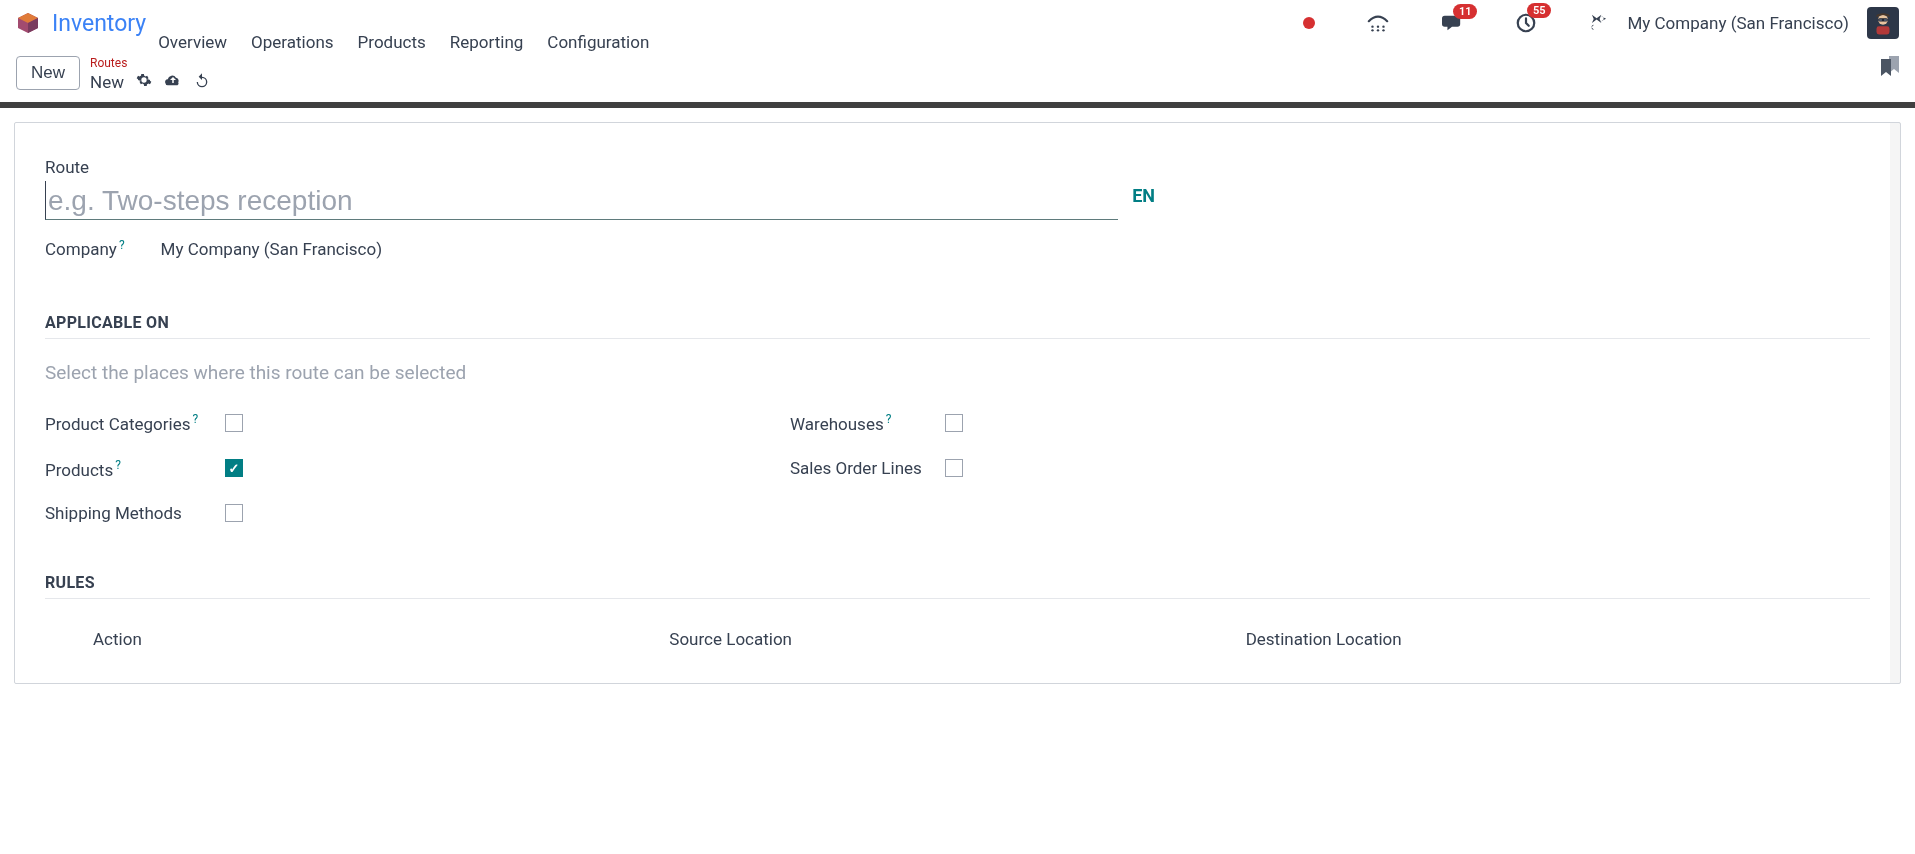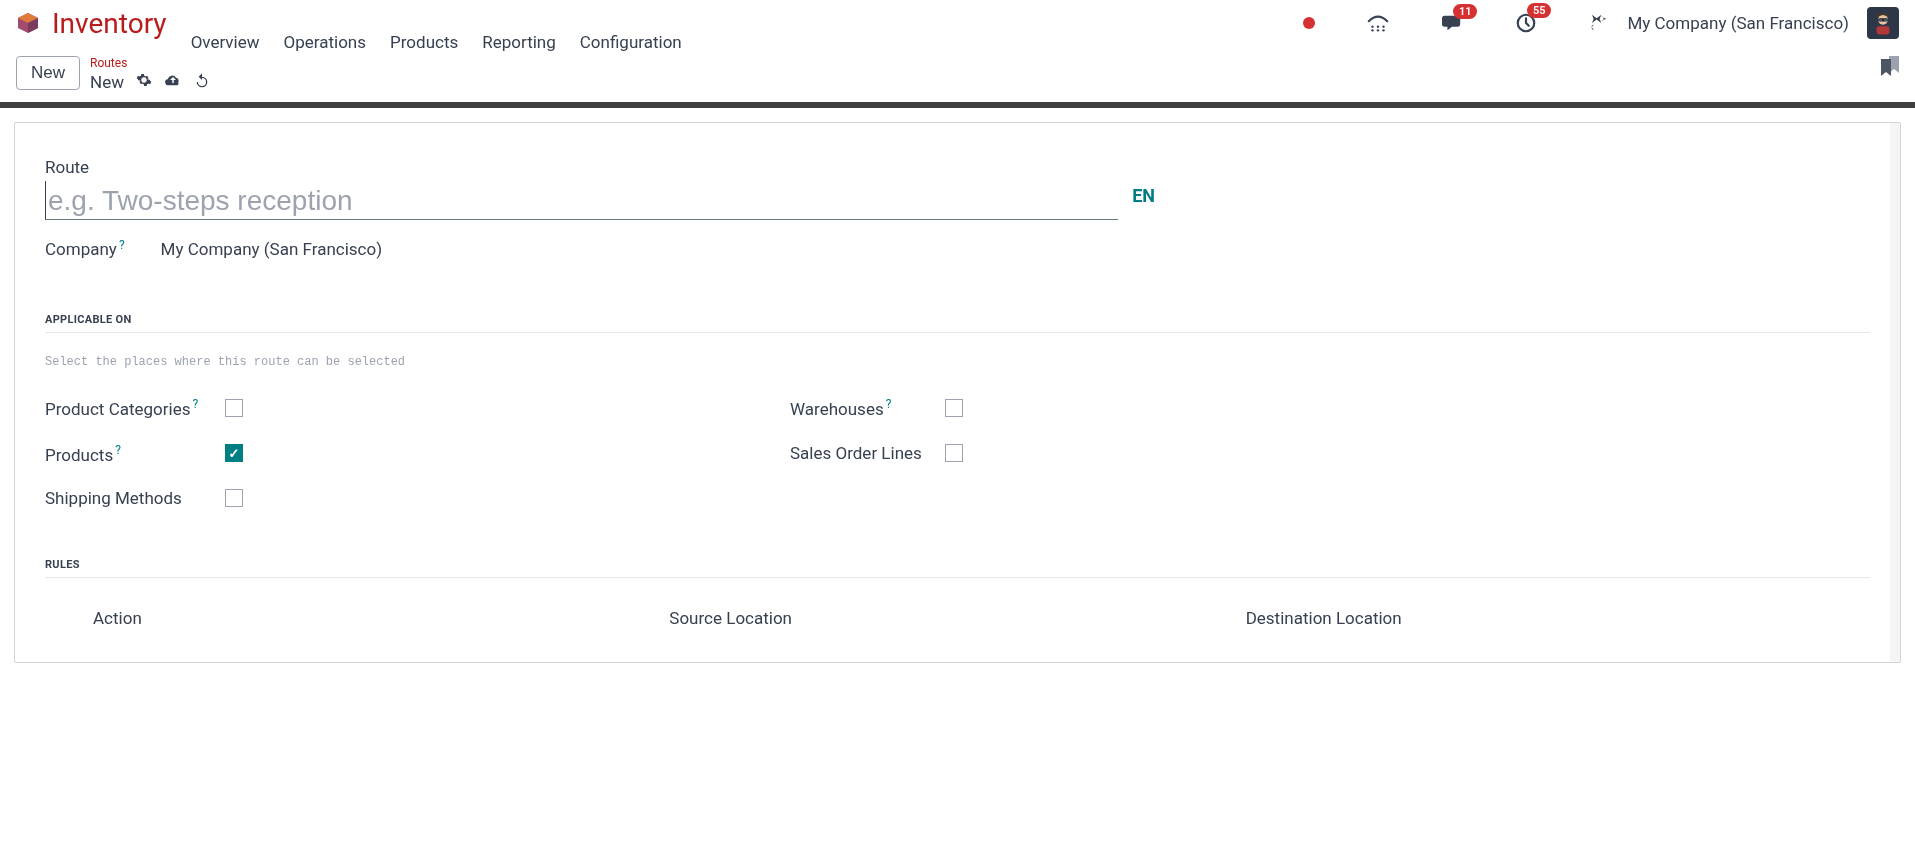--- a/index.html
+++ b/index.html
@@ -17,23 +17,23 @@
     padding: 8px 16px;
     height: 46px;
   }
   .logo {
     width: 24px;
     height: 24px;
     margin-right: 12px;
     display: inline-block;
   }
   .app-title {
-    font-size: 28px;
-    color: #b91c1c;
-    margin-right: 24px;
+    font-size: 23px;
+    color: #3b82f6;
+    margin-right: 12px;
     font-weight: 400;
   }
   .nav-menu {
     display: flex;
     gap: 24px;
     margin-top: 37px;
   }
   .nav-item {
     font-size: 17px;
     color: #374151;
@@ -200,36 +200,35 @@
     align-items: baseline;
     gap: 36px;
     margin-bottom: 50px;
   }
   .company-val {
     font-size: 17px;
     color: #374151;
   }
   
   .section-title {
-    font-size: 11px;
+    font-size: 16px;
     font-weight: 700;
     color: #374151;
     letter-spacing: 0.3px;
     margin-bottom: 6px;
   }
   .section-divider {
     border: none;
     border-top: 1px solid #e5e7eb;
     margin-bottom: 22px;
   }
   .section-hint {
     color: #9ca3af;
-    font-size: 12px;
+    font-size: 19px;
     margin-bottom: 28px;
-    font-family: Liberation Mono, monospace;
   }
   
   .applicable-grid {
     display: grid;
     grid-template-columns: 1fr 1fr;
     max-width: 1490px;
     row-gap: 24px;
     margin-bottom: 50px;
   }
   .check-row {

